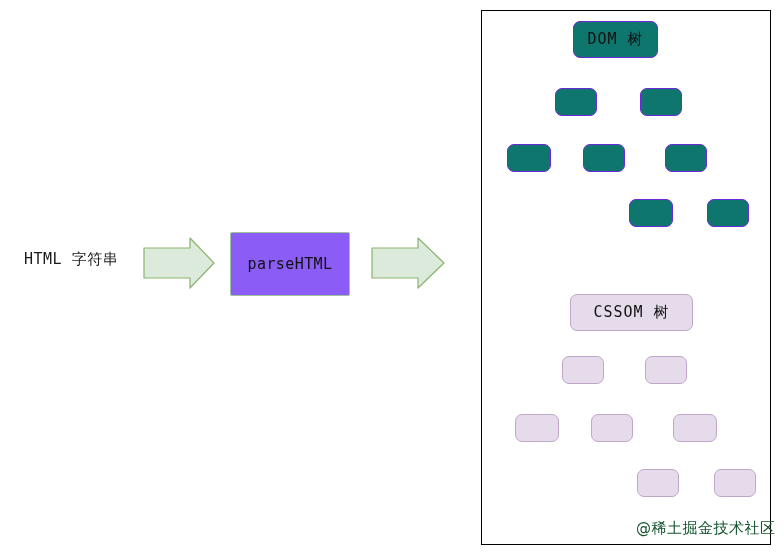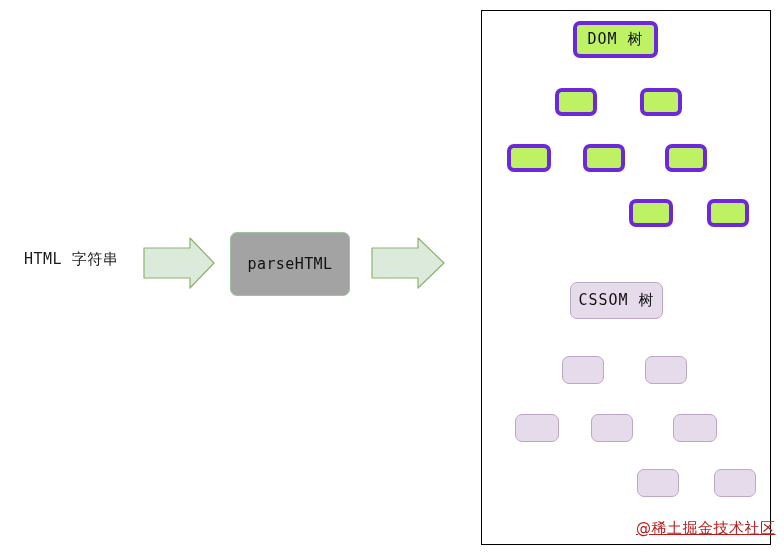--- a/index.html
+++ b/index.html
@@ -34,23 +34,23 @@
     color: #1a1a1a;
     white-space: nowrap;
   }
 
   
   #parse-box {
     left: 230px;
     top: 232px;
     width: 120px;
     height: 64px;
-    background: #a3a3a3;
+    background: #8b5cf6;
     border: 1px solid #9ec49e;
-    border-radius: 7px;
+    border-radius: 2px;
     box-sizing: border-box;
     display: flex;
     align-items: center;
     justify-content: center;
   }
   #parse-box-label {
     font-family: "DejaVu Sans Mono", "Liberation Mono", monospace;
     font-size: 15px;
     color: #111111;
     letter-spacing: 0.4px;
@@ -70,45 +70,44 @@
   
   .node {
     position: absolute;
     box-sizing: border-box;
     border-radius: 7px;
     display: flex;
     align-items: center;
     justify-content: center;
   }
   .node.dom {
-    background: #bef264;
-    border: 4px solid #6d28d9;
+    background: #0f766e;
+    border: 1px solid #6d28d9;
   }
   .node.cssom {
     background: #e6dbea;
     border: 1px solid #bfa7c8;
   }
   .node-label {
     font-family: "DejaVu Sans Mono", "Liberation Mono", monospace;
     font-size: 15px;
     color: #111111;
     letter-spacing: 1px;
     white-space: nowrap;
   }
 
   
   #watermark {
     left: 636px;
     top: 519px;
     font-family: "DejaVu Sans", "Liberation Sans", sans-serif;
     font-size: 15px;
-    color: #b91c1c;
+    color: #14532d;
     white-space: nowrap;
     letter-spacing: 0.5px;
-    text-decoration: underline;
   }
 </style>
 </head>
 <body>
 
 <svg id="canvas" viewBox="0 0 784 554" xmlns="http://www.w3.org/2000/svg">
 
   <polygon points="144,248 190,248 190,238 214,263 190,288 190,278 144,278" fill="#dceadc" stroke="#8cb36e" stroke-width="1.2" stroke-linejoin="round"></polygon>
 
   <polygon points="372,248 418,248 418,238 444,263 418,288 418,278 372,278" fill="#dceadc" stroke="#8cb36e" stroke-width="1.2" stroke-linejoin="round"></polygon>
@@ -146,21 +145,21 @@
     <div class="node dom" style="left: 573px; top: 21px; width: 85px; height: 37px;">
       <span class="node-label">DOM 树</span>
     </div>
     <div class="node dom" style="left: 555px; top: 88px; width: 42px; height: 28px;"></div>
     <div class="node dom" style="left: 640px; top: 88px; width: 42px; height: 28px;"></div>
     <div class="node dom" style="left: 507px; top: 144px; width: 44px; height: 28px;"></div>
     <div class="node dom" style="left: 583px; top: 144px; width: 42px; height: 28px;"></div>
     <div class="node dom" style="left: 665px; top: 144px; width: 42px; height: 28px;"></div>
     <div class="node dom" style="left: 629px; top: 199px; width: 44px; height: 28px;"></div>
     <div class="node dom" style="left: 707px; top: 199px; width: 42px; height: 28px;"></div>
-    <div class="node cssom" style="left: 570px; top: 282px; width: 93px; height: 37px;">
+    <div class="node cssom" style="left: 570px; top: 294px; width: 123px; height: 37px;">
       <span class="node-label">CSSOM 树</span>
     </div>
     <div class="node cssom" style="left: 562px; top: 356px; width: 42px; height: 28px;"></div>
     <div class="node cssom" style="left: 645px; top: 356px; width: 42px; height: 28px;"></div>
     <div class="node cssom" style="left: 515px; top: 414px; width: 44px; height: 28px;"></div>
     <div class="node cssom" style="left: 591px; top: 414px; width: 42px; height: 28px;"></div>
     <div class="node cssom" style="left: 673px; top: 414px; width: 44px; height: 28px;"></div>
     <div class="node cssom" style="left: 637px; top: 469px; width: 42px; height: 28px;"></div>
     <div class="node cssom" style="left: 714px; top: 469px; width: 42px; height: 28px;"></div>
   </div>

